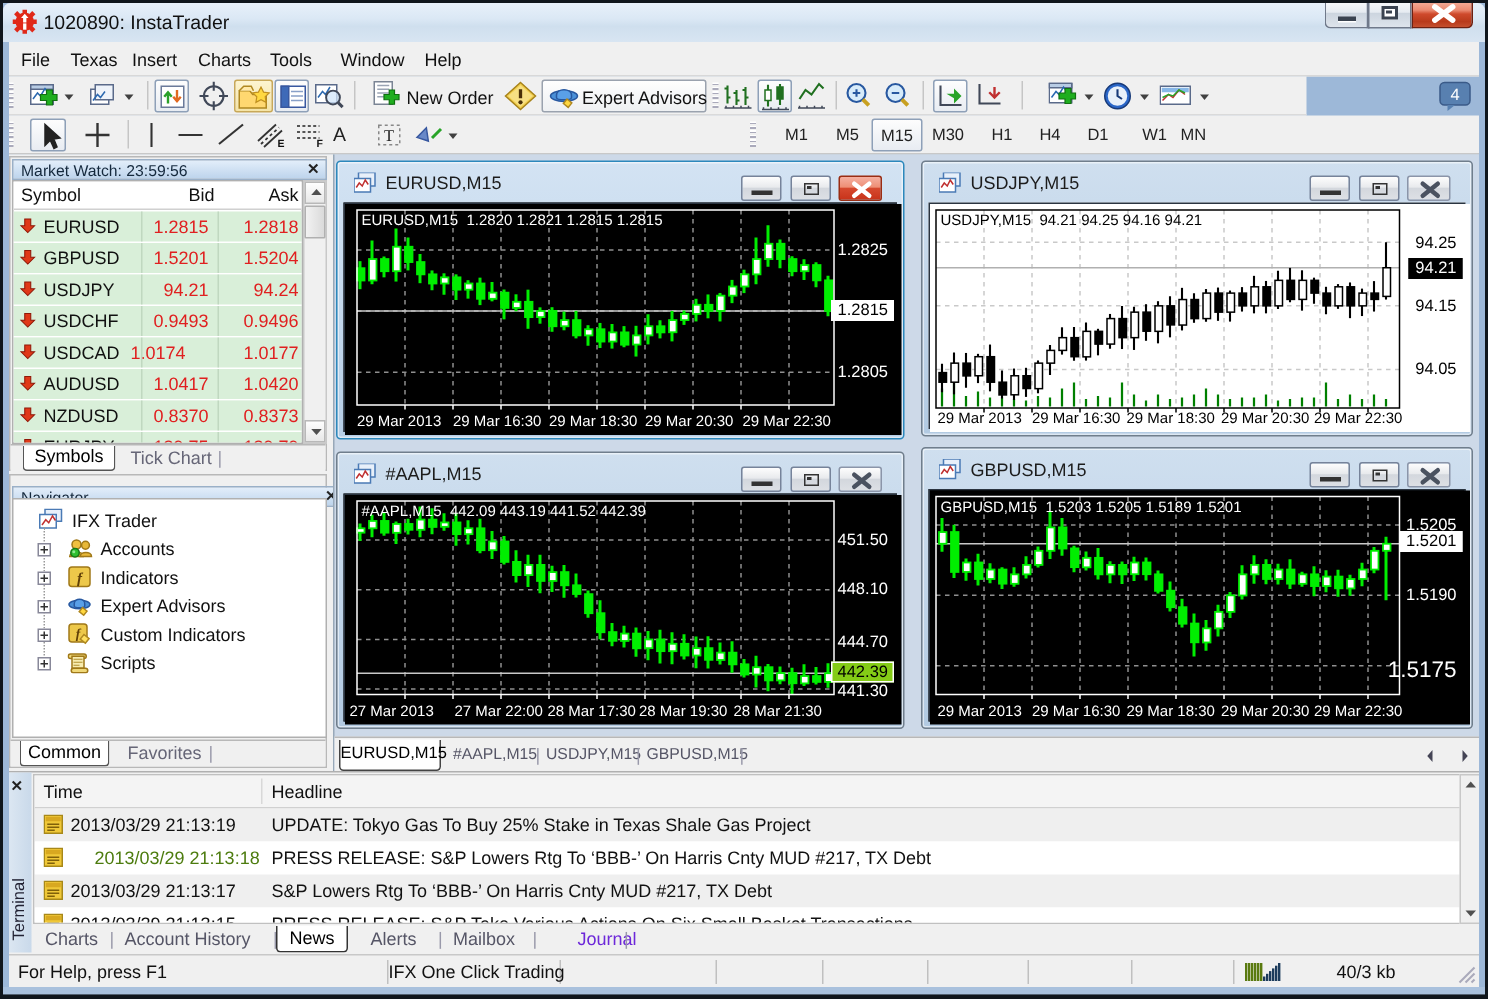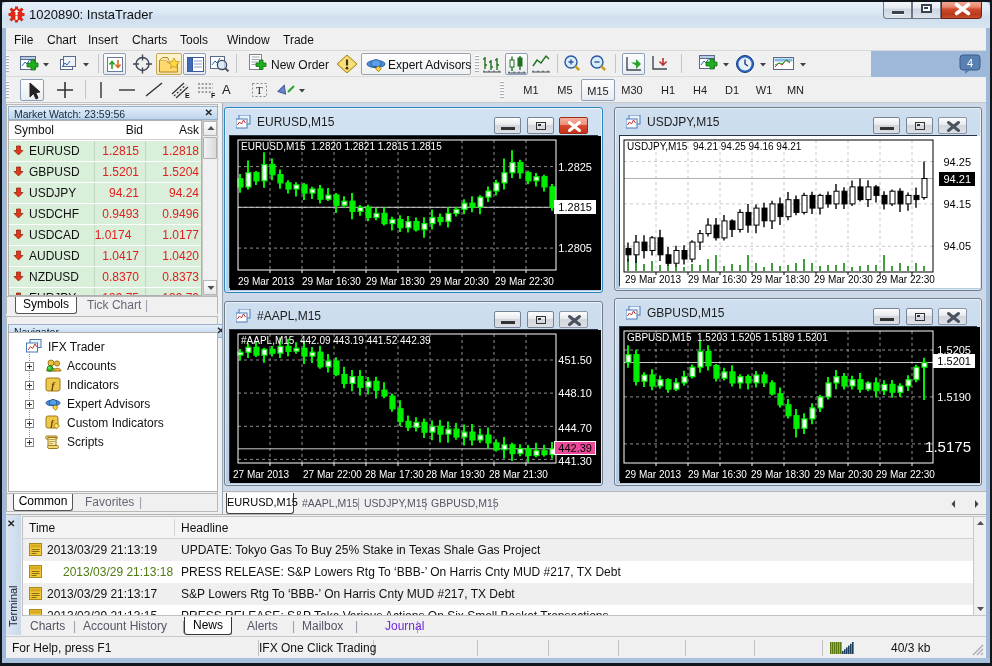--- a/index.html
+++ b/index.html
@@ -44,26 +44,26 @@
       </div>
     </div>
  <div class="abs" style="left:58px;top:0;width:41px;height:19px;background:linear-gradient(#f5b5a2 0%,#e98970 38%,#cf4a2c 52%,#b83a1b 80%,#c54f2e 100%);border:1px solid #6d2011;border-top:none;border-radius:0 0 4px 0">
    <svg width="41" height="19">
         <path d="M14.5 4.5 L26.5 13.5 M26.5 4.5 L14.5 13.5" stroke="#fff" stroke-width="3.6" stroke-linecap="round"></path>
       </svg>
  </div>
 </div>
 <div class="abs" style="left:3px;top:28px;width:986px;height:23px;background:#f0f0f0;border-bottom:1px solid #d8d8d8">
     <span class="abs" style="left:11px;top:5px;color:#111">File</span>
-    <span class="abs" style="left:44px;top:5px;color:#111">Chart</span>
+    <span class="abs" style="left:44px;top:5px;color:#111">Texas</span>
     <span class="abs" style="left:85px;top:5px;color:#111">Insert</span>
     <span class="abs" style="left:129px;top:5px;color:#111">Charts</span>
     <span class="abs" style="left:177px;top:5px;color:#111">Tools</span>
     <span class="abs" style="left:224px;top:5px;color:#111">Window</span>
-    <span class="abs" style="left:280px;top:5px;color:#111">Trade</span>
+    <span class="abs" style="left:280px;top:5px;color:#111">Help</span>
   </div>
 <div class="abs" style="left:3px;top:51px;width:868px;height:26px;background:#f0f0f0;border-bottom:1px solid #dadada">
     <div class="grip" style="left:2px"></div>
     <div class="abs" style="left:16px;top:4px;width:34px;height:18px;"><svg width="34" height="18" viewBox="0 0 34 18">
         <g transform="translate(1,1) scale(1.0)">
           <rect x="0.5" y="0.5" width="15" height="13" fill="#fff" stroke="#5a6a8a"></rect>
           <rect x="0.5" y="0.5" width="15" height="3" fill="#b8cce4" stroke="#5a6a8a"></rect>
           <path d="M2 10 l3-4 2 2 3-5 3 4" stroke="#2a68b0" fill="none"></path>
           <path d="M10 8 h4 v-3 h4 v3 h3 v4 h-3 v3 h-4 v-3 h-4 z" fill="#1fae1f" stroke="#127012" stroke-width=".8" transform="translate(-3,-1)"></path>
         </g>
@@ -225,21 +225,21 @@
         <path d="M24 10 l6 0 l-3 3.6 z" fill="#404040"></path>
       </svg></div>
     <div class="grip" style="left:497px"></div>
     <div class="abs" style="left:515px;top:2px;width:26px;height:22px;text-align:center;line-height:22px;font-size:11px;color:#222">M1</div>
     <div class="abs" style="left:549px;top:2px;width:26px;height:22px;text-align:center;line-height:22px;font-size:11px;color:#222">M5</div>
     <div class="abs" style="left:578px;top:2px;width:34px;height:22px;background:linear-gradient(#fdfdfd,#e8ecf2);border:1px solid #8ea0b8;border-radius:2px;text-align:center;line-height:22px;font-size:11px;color:#222">M15</div>
     <div class="abs" style="left:612px;top:2px;width:34px;height:22px;text-align:center;line-height:22px;font-size:11px;color:#222">M30</div>
     <div class="abs" style="left:652px;top:2px;width:26px;height:22px;text-align:center;line-height:22px;font-size:11px;color:#222">H1</div>
     <div class="abs" style="left:684px;top:2px;width:26px;height:22px;text-align:center;line-height:22px;font-size:11px;color:#222">H4</div>
     <div class="abs" style="left:716px;top:2px;width:26px;height:22px;text-align:center;line-height:22px;font-size:11px;color:#222">D1</div>
-    <div class="abs" style="left:747px;top:2px;width:28px;height:22px;text-align:center;line-height:22px;font-size:11px;color:#222">W1</div>
+    <div class="abs" style="left:747px;top:2px;width:28px;height:22px;text-align:right;line-height:22px;font-size:11px;color:#222">W1</div>
     <div class="abs" style="left:778px;top:2px;width:29px;height:22px;text-align:center;line-height:22px;font-size:11px;color:#222">MN</div>
   </div>
 <div class="abs" style="left:3px;top:103px;width:219px;height:533px;background:#f0f0f0"></div>
 <div class="abs" style="left:6px;top:104px;width:212px;height:210px;background:#f0f0f0;border:1px solid #b8b8b8">
     <div class="abs" style="left:1px;top:1px;width:210px;height:14px;background:linear-gradient(#e3eefa,#bdd4ec);border:1px solid #9ab0c8;font-size:10.5px;color:#14283c">
  <span class="abs" style="left:5px;top:1px">Market Watch: 23:59:56</span>
  <span class="abs" style="right:4px;top:0px;color:#222;font-weight:bold;font-size:10px">✕</span>
     </div>
     <div class="abs" style="left:1px;top:15px;width:194px;height:176px;background:#fff;border:1px solid #b0b0b0;overflow:hidden">
       <div class="abs" style="left:0;top:0;width:194px;height:19px;background:#fff;border-bottom:1px solid #d0d0d0">
@@ -285,21 +285,21 @@
         <span class="abs" style="left:78px;top:3px;width:52px;text-align:right;color:#e02020">0.9493</span>
         <span class="abs" style="left:137px;top:3px;width:53px;text-align:right;color:#e02020">0.9496</span>
         <div class="abs" style="left:85px;top:0;bottom:0;width:1px;background:#c0d8c0"></div>
         <div class="abs" style="left:136px;top:0;bottom:0;width:1px;background:#c0d8c0"></div>
       </div>
       <div class="abs" style="left:0;top:104px;width:194px;height:21px;background:#d9efd9;border-bottom:1px solid #fff">
         <span class="abs" style="left:4px;top:4px;width:11px"><svg width="11" height="11" viewBox="0 0 11 11">
             <path d="M3.5 1 h4 v4.5 h2.5 L5.5 10 L1 5.5 h2.5 z" fill="#e03818" stroke="#901808" stroke-width=".7"></path>
           </svg></span>
         <span class="abs" style="left:20px;top:3px;color:#111">USDCAD</span>
-        <span class="abs" style="left:78px;top:3px;width:52px;text-align:center;color:#e02020">1.0174</span>
+        <span class="abs" style="left:78px;top:3px;width:52px;text-align:left;color:#e02020">1.0174</span>
         <span class="abs" style="left:137px;top:3px;width:53px;text-align:right;color:#e02020">1.0177</span>
         <div class="abs" style="left:85px;top:0;bottom:0;width:1px;background:#c0d8c0"></div>
         <div class="abs" style="left:136px;top:0;bottom:0;width:1px;background:#c0d8c0"></div>
       </div>
       <div class="abs" style="left:0;top:125px;width:194px;height:21px;background:#d9efd9;border-bottom:1px solid #fff">
         <span class="abs" style="left:4px;top:4px;width:11px"><svg width="11" height="11" viewBox="0 0 11 11">
             <path d="M3.5 1 h4 v4.5 h2.5 L5.5 10 L1 5.5 h2.5 z" fill="#e03818" stroke="#901808" stroke-width=".7"></path>
           </svg></span>
         <span class="abs" style="left:20px;top:3px;color:#111">AUDUSD</span>
         <span class="abs" style="left:78px;top:3px;width:52px;text-align:right;color:#e02020">1.0417</span>
@@ -874,21 +874,21 @@
         <line x1="232" y1="133" x2="232" y2="136" stroke="#fff"></line>
         <line x1="264" y1="133" x2="264" y2="136" stroke="#fff"></line>
         <line x1="296" y1="133" x2="296" y2="136" stroke="#fff"></line>
 
   <text x="11" y="14" fill="#fff" font-size="10" font-family="Liberation Sans, sans-serif">#AAPL,M15&nbsp;&nbsp;442.09 443.19 441.52 442.39</text>
 </svg>
       <div style="position:absolute;right:5px;top:24.0px;color:#fff;font-size:11px">451.50</div>
       <div style="position:absolute;right:5px;top:57.0px;color:#fff;font-size:11px">448.10</div>
       <div style="position:absolute;right:5px;top:92.0px;color:#fff;font-size:11px">444.70</div>
       <div style="position:absolute;right:5px;top:124.5px;color:#fff;font-size:11px">441.30</div>
-      <div style="position:absolute;right:1px;top:111.0px;background:#ec4899;color:#000;font-size:11px;padding:0 3px;border:1px solid #fff">442.39</div>
+      <div style="position:absolute;right:1px;top:111.0px;background:#84cc16;color:#000;font-size:11px;padding:0 3px;border:1px solid #fff">442.39</div>
       <div style="position:absolute;left:3px;top:139px;color:#fff;font-size:10px;white-space:nowrap">27 Mar 2013</div>
       <div style="position:absolute;left:73px;top:139px;color:#fff;font-size:10px;white-space:nowrap">27 Mar 22:00</div>
       <div style="position:absolute;left:135px;top:139px;color:#fff;font-size:10px;white-space:nowrap">28 Mar 17:30</div>
       <div style="position:absolute;left:196px;top:139px;color:#fff;font-size:10px;white-space:nowrap">28 Mar 19:30</div>
       <div style="position:absolute;left:259px;top:139px;color:#fff;font-size:10px;white-space:nowrap">28 Mar 21:30</div>
     </div>
 </div>
 <div style="position:absolute;left:614px;top:298px;width:368px;height:188px;background:linear-gradient(#cfdfef,#b2cae2);border:1px solid #707e8c;border-radius:3px;box-shadow:inset 0 0 0 1px rgba(255,255,255,.55)">
  <div style="position:absolute;left:4px;top:3px;right:4px;height:24px;font-size:12px;color:#1c1c1c">
    <span style="position:absolute;left:7px;top:4px"><svg width="15" height="14" viewBox="0 0 15 14">

